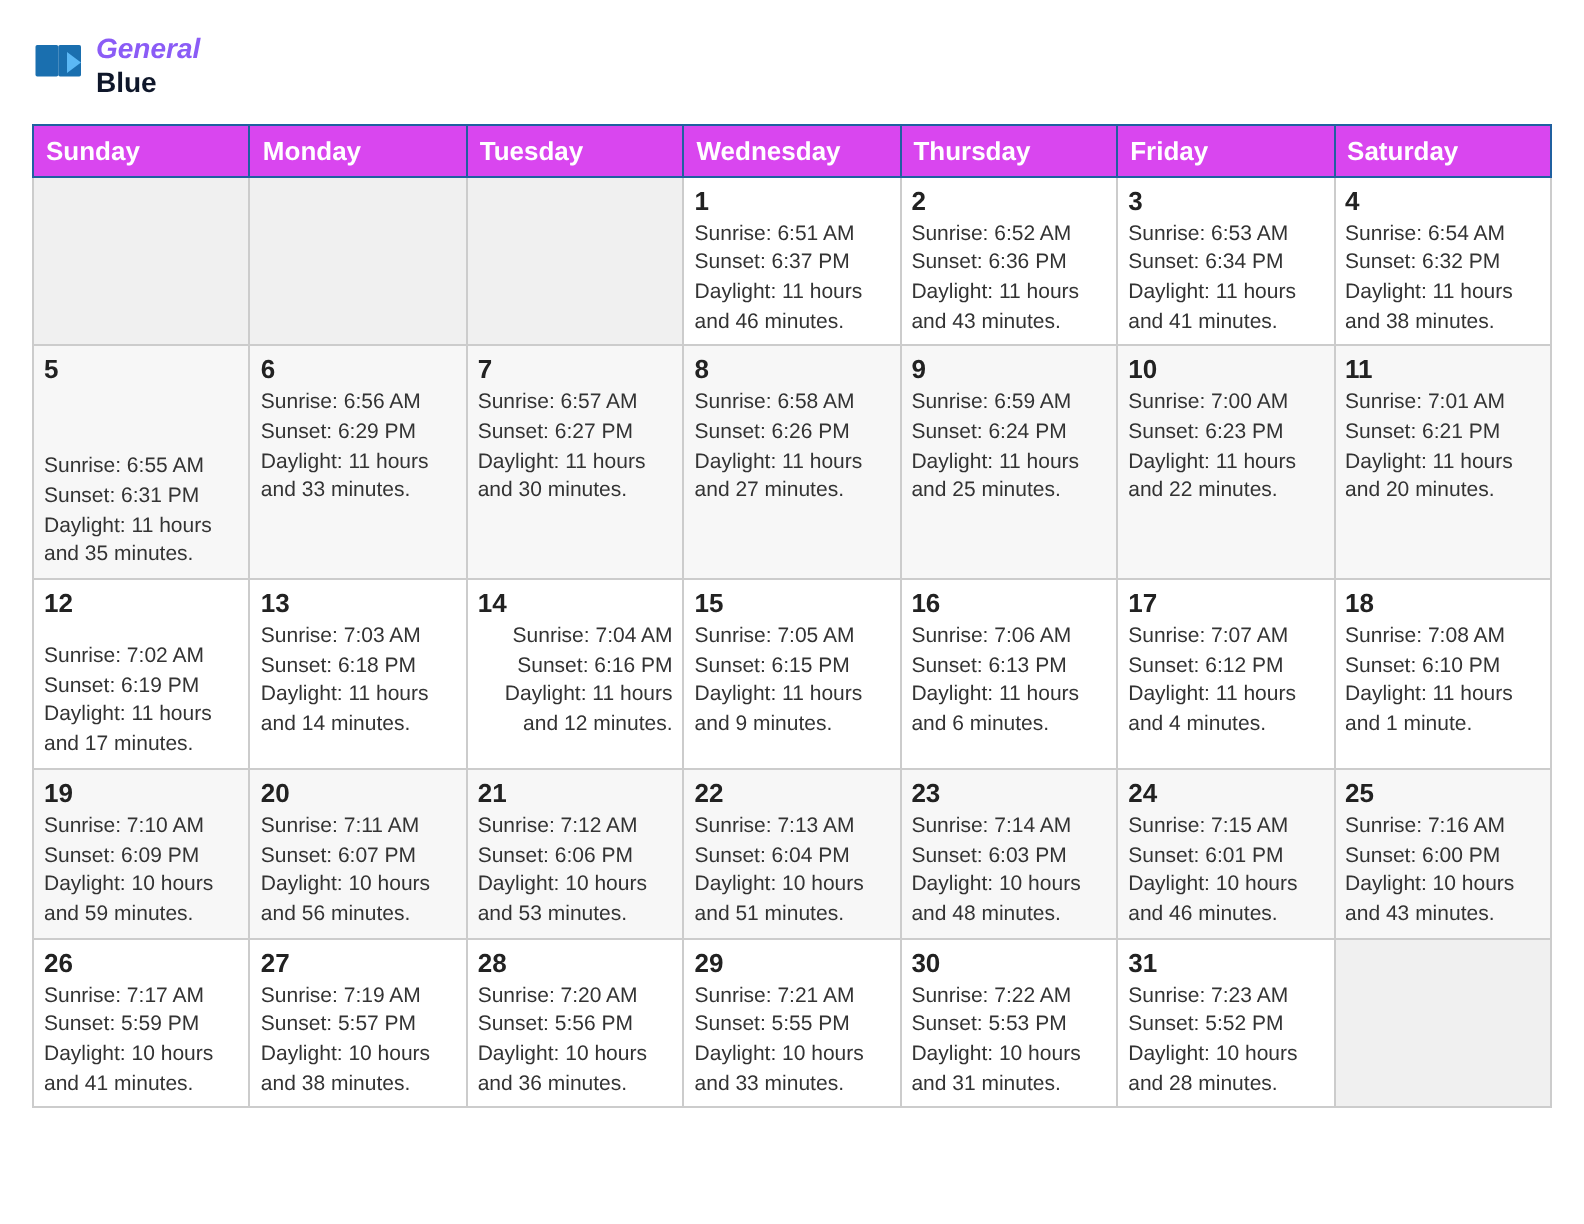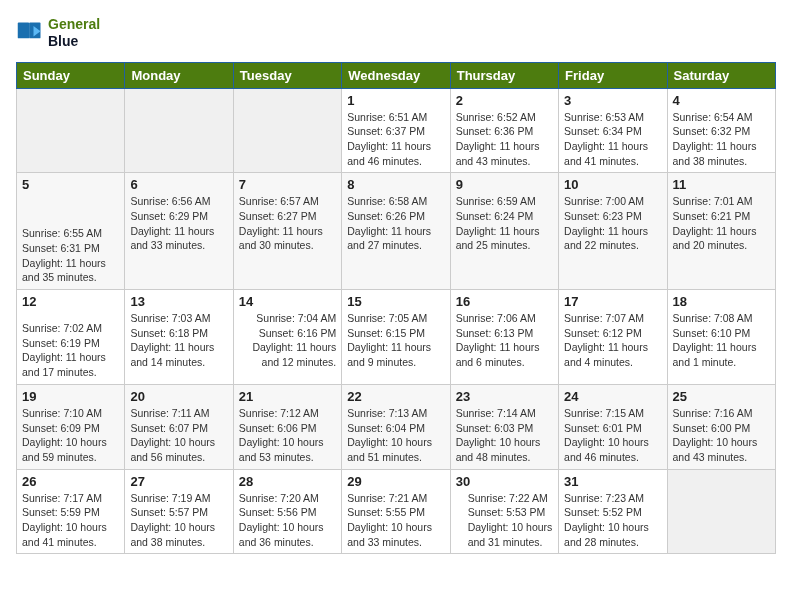--- a/index.html
+++ b/index.html
@@ -21,21 +21,22 @@
       align-items: center;
       gap: 4px;
     }
     .logo-text {
       font-size: 14px;
       font-weight: bold;
       color: #333;
       line-height: 1.2;
     }
     .logo-text span {
-      color: #4d7c0f;
+      color: #8b5cf6;
+      font-style: italic;
     }
     .logo-icon {
       width: 28px;
       height: 28px;
     }
     .title-section {
       text-align: right;
     }
     .month-title {
       font-size: 32px;
@@ -45,21 +46,21 @@
     .location {
       font-size: 15px;
       color: #444;
     }
     .calendar {
       width: 100%;
       border-collapse: collapse;
       border: 1px solid #ccc;
     }
     .calendar th {
-      background-color: #4d7c0f;
+      background-color: #d946ef;
       color: #fff;
       text-align: left;
       padding: 5px 6px;
       font-size: 13px;
       font-weight: bold;
       border: 1px solid #2060a0;
     }
     .calendar td {
       border: 1px solid #ccc;
       vertical-align: top;
@@ -330,21 +331,21 @@
         </td>
         <td>
           <span class="day-num">29</span>
           <div class="day-info" style="white-space: pre-line;">Sunrise: 7:21 AM
 Sunset: 5:55 PM
 Daylight: 10 hours
 and 33 minutes.</div>
         </td>
         <td>
           <span class="day-num">30</span>
-          <div class="day-info" style="white-space: pre-line; margin-left: 12px;">Sunrise: 7:22 AM
+          <div class="day-info" style="white-space: pre-line;">Sunrise: 7:22 AM
 Sunset: 5:53 PM
 Daylight: 10 hours
 and 31 minutes.</div>
         </td>
         <td>
           <span class="day-num">31</span>
           <div class="day-info" style="white-space: pre-line;">Sunrise: 7:23 AM
 Sunset: 5:52 PM
 Daylight: 10 hours
 and 28 minutes.</div>

